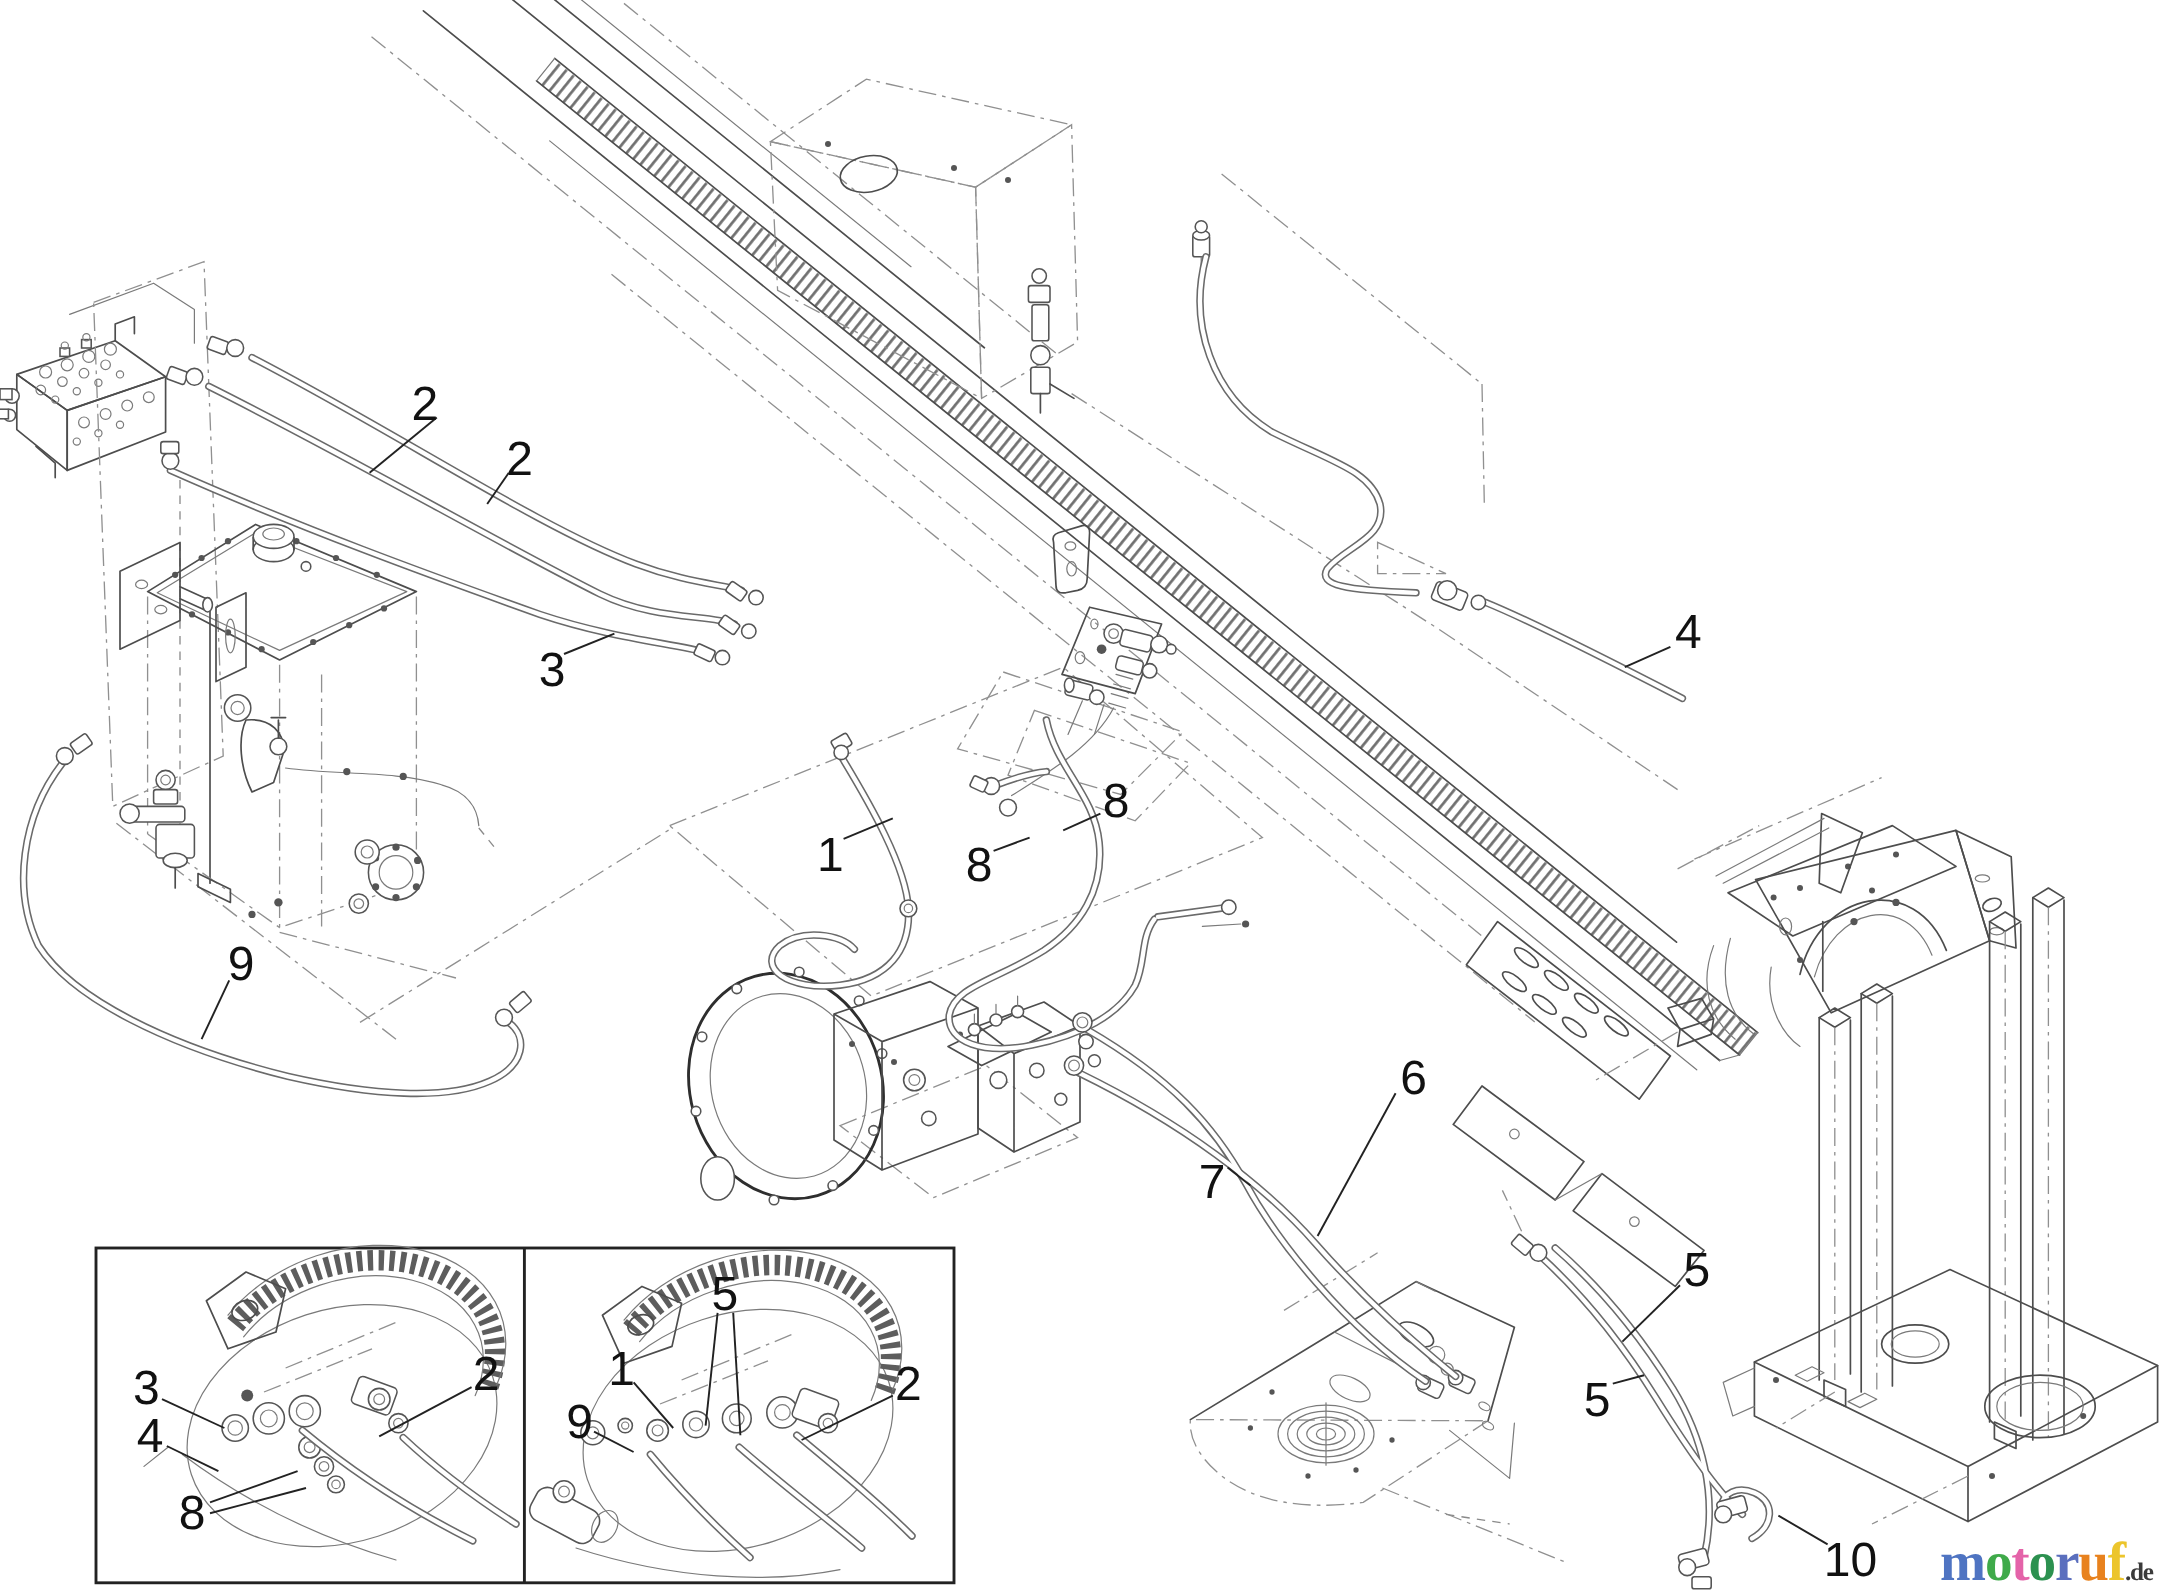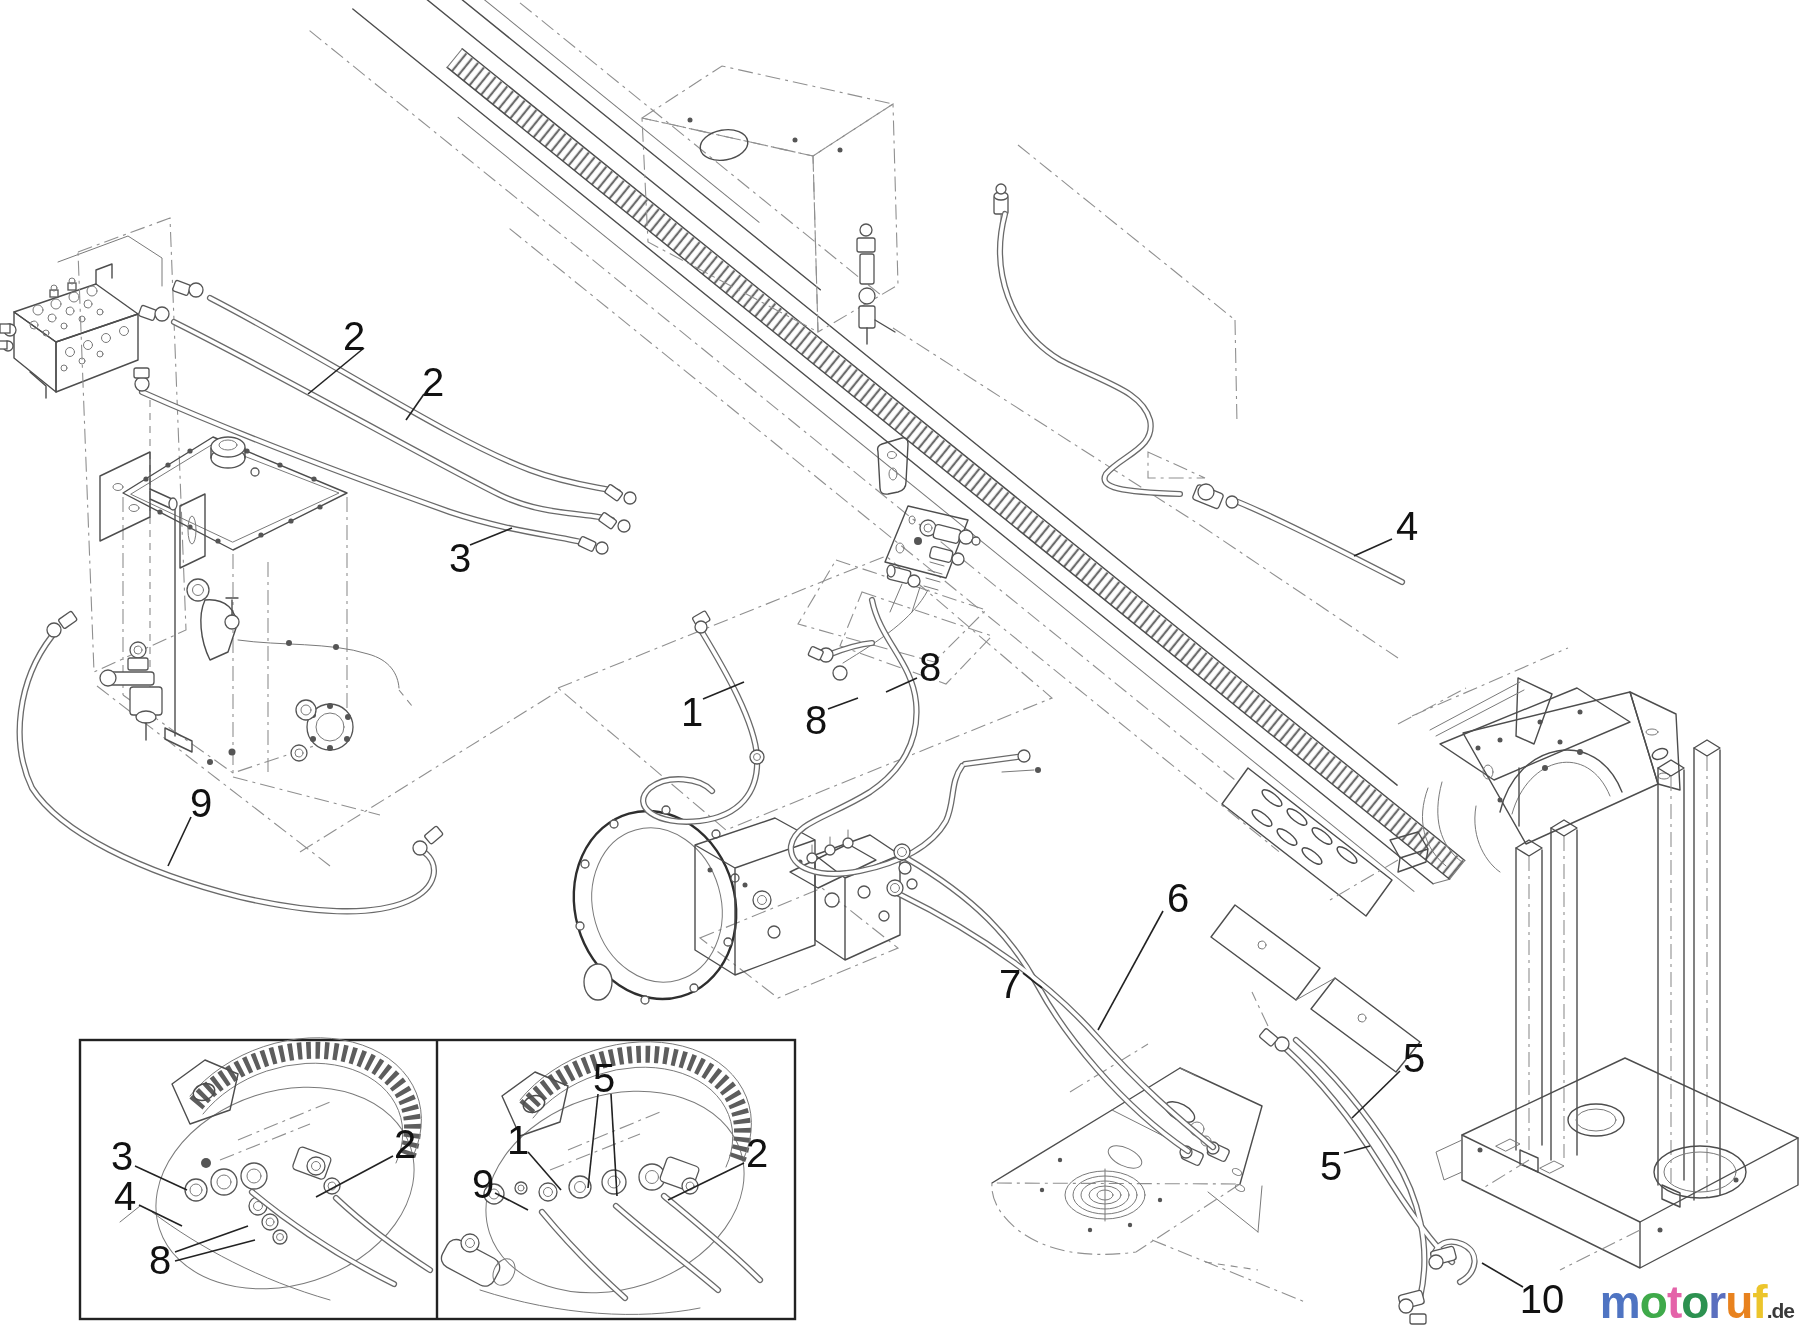--- a/index.html
+++ b/index.html
@@ -12,21 +12,21 @@
   .ph  {stroke:#909090;stroke-width:1.1;fill:none;stroke-dasharray:15 5 3 5;}
   .dash{stroke:#8a8a8a;stroke-width:1.1;fill:none;stroke-dasharray:7 6;}
   .box {stroke:#222;stroke-width:2.4;fill:none;}
   .nut {fill:#fff;stroke:#555;stroke-width:1.3;}
   .dot {fill:#555;stroke:none;}
   .teeth{stroke:#5d5d5d;stroke-width:17;fill:none;stroke-dasharray:4.5 4.5;}
   .hose-outer{stroke:#6a6a6a;stroke-width:6.2;fill:none;stroke-linecap:round;stroke-linejoin:round;}
   .hose-inner{stroke:#ffffff;stroke-width:3.6;fill:none;stroke-linecap:round;stroke-linejoin:round;}
   .callout-text{font-family:"Liberation Sans", sans-serif;font-size:40px;fill:#111;}
   .callout-line{stroke:#222;stroke-width:1.6;}
-  #watermark{position:absolute;right:6px;bottom:4px;font-family:Liberation Sans, sans-serif;
+  #watermark{position:absolute;right:6px;bottom:4px;font-family:Liberation Serif, serif;
              font-weight:bold;font-size:46px;letter-spacing:-1px;text-decoration:none;line-height:1;}
   #watermark .suffix{font-size:21px;font-weight:bold;}
 </style>
 </head>
 <body>
 
 <div id="stage">
 <svg id="diagram" width="1800" height="1329" viewBox="0 0 1800 1329">
   <defs>
     <pattern id="railteeth" width="7.5" height="26" patternUnits="userSpaceOnUse">

